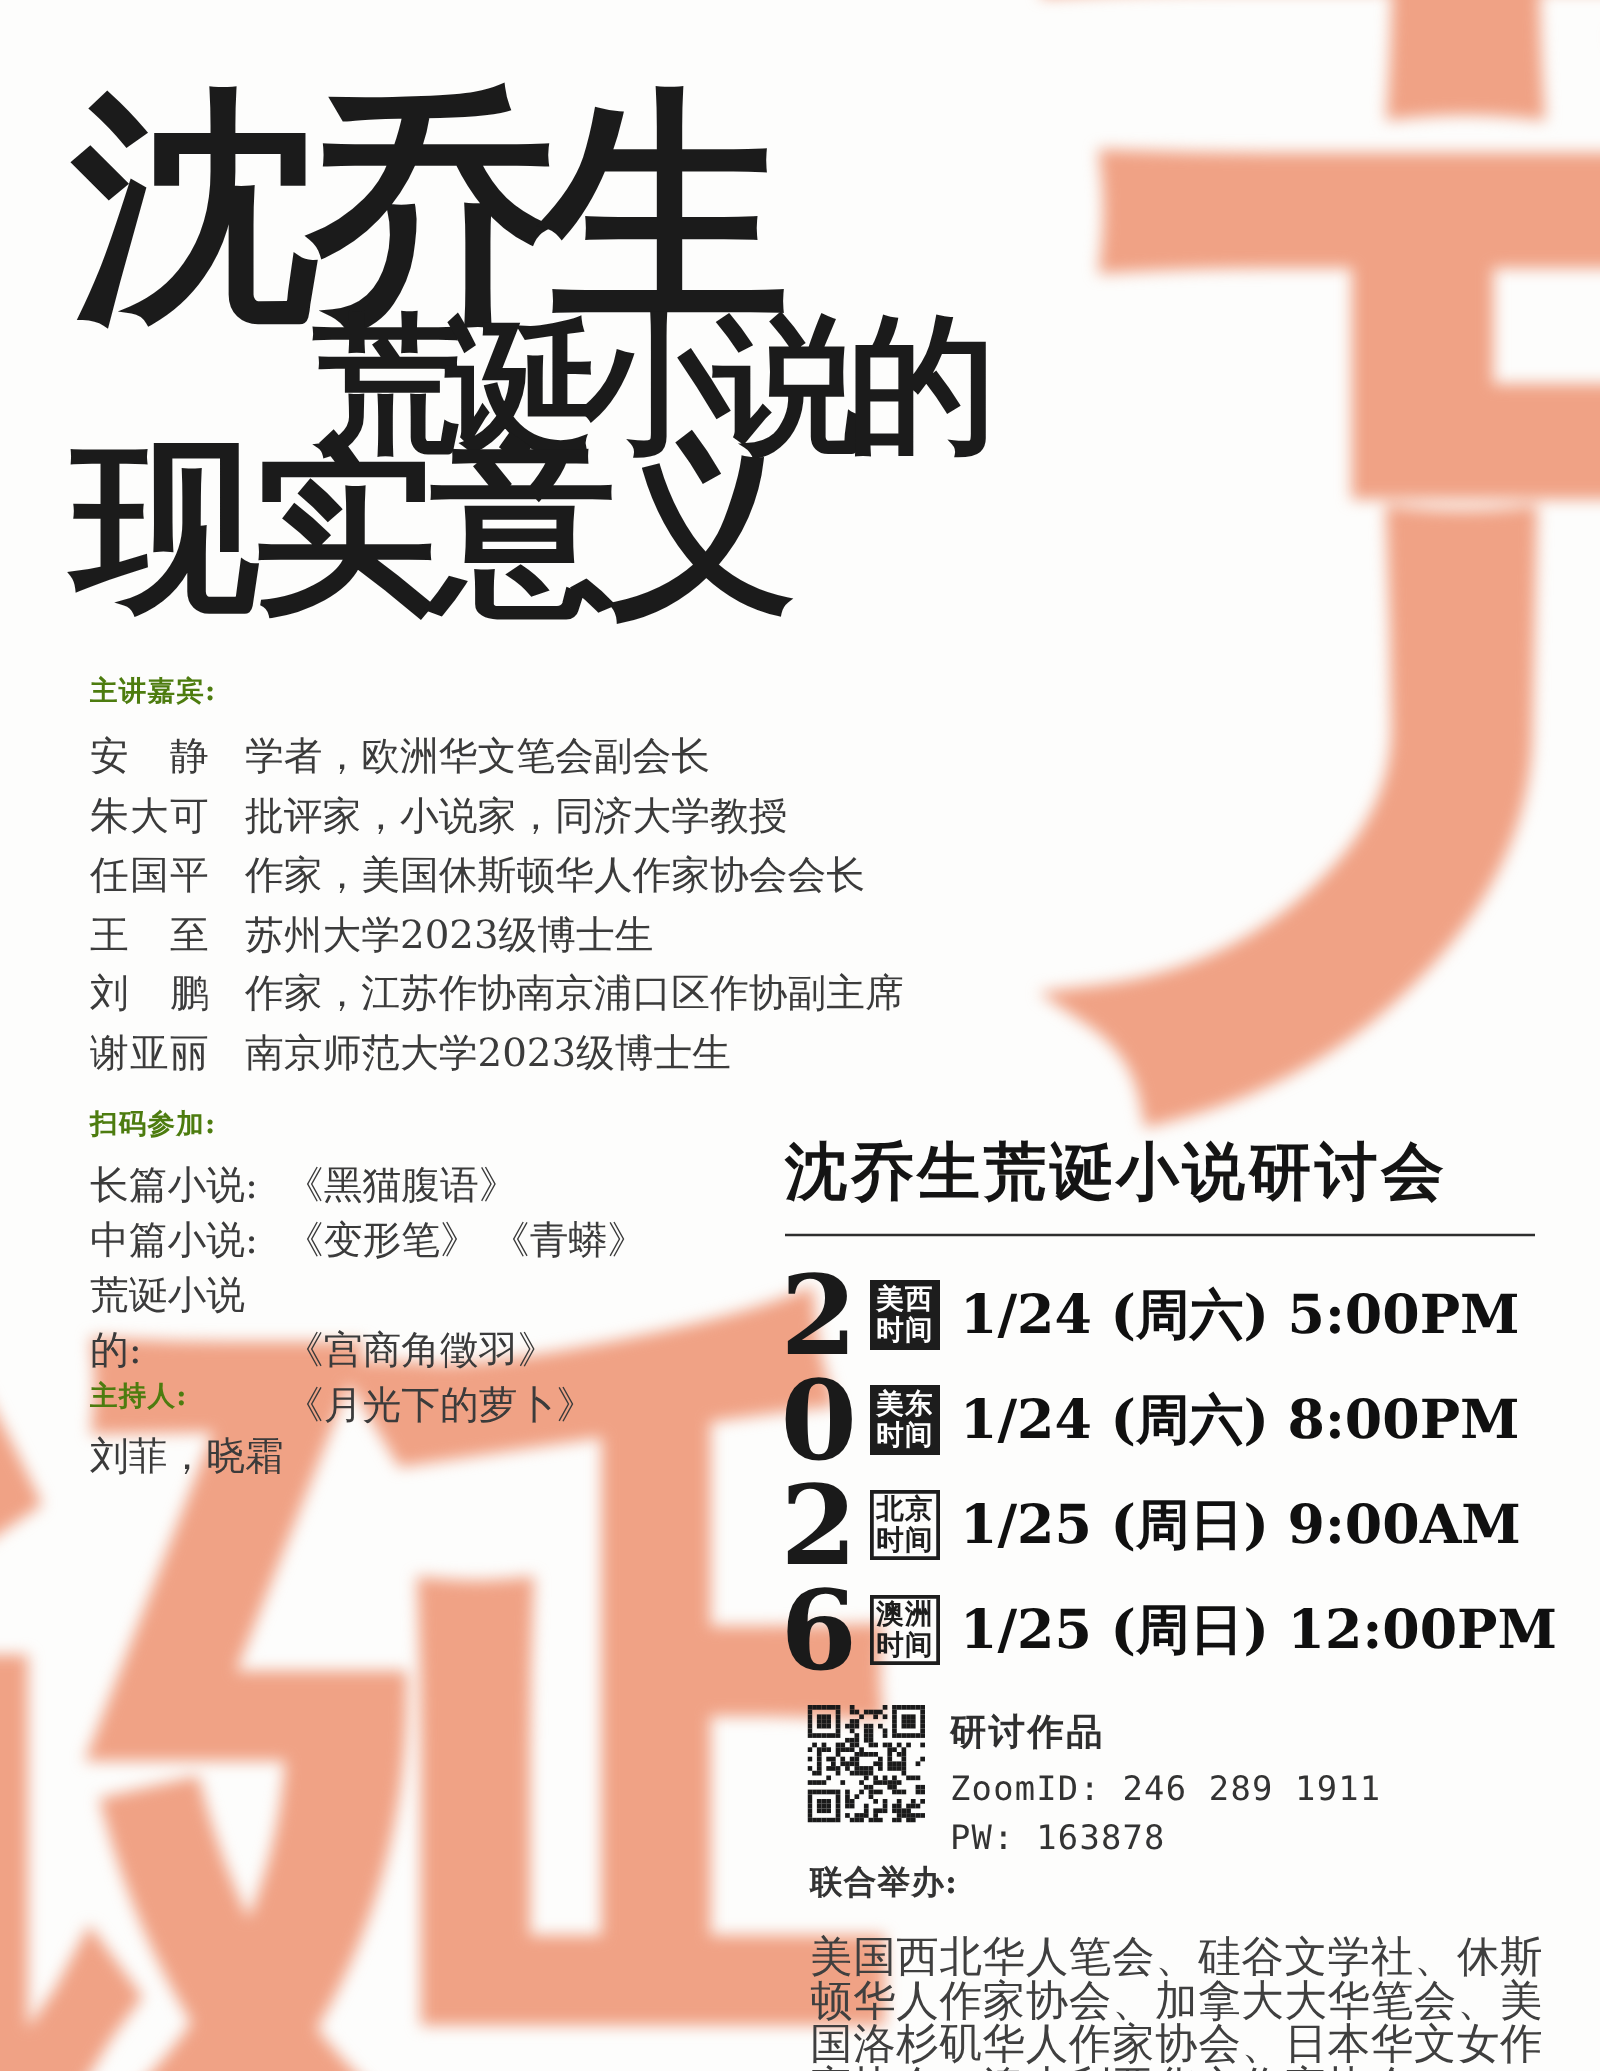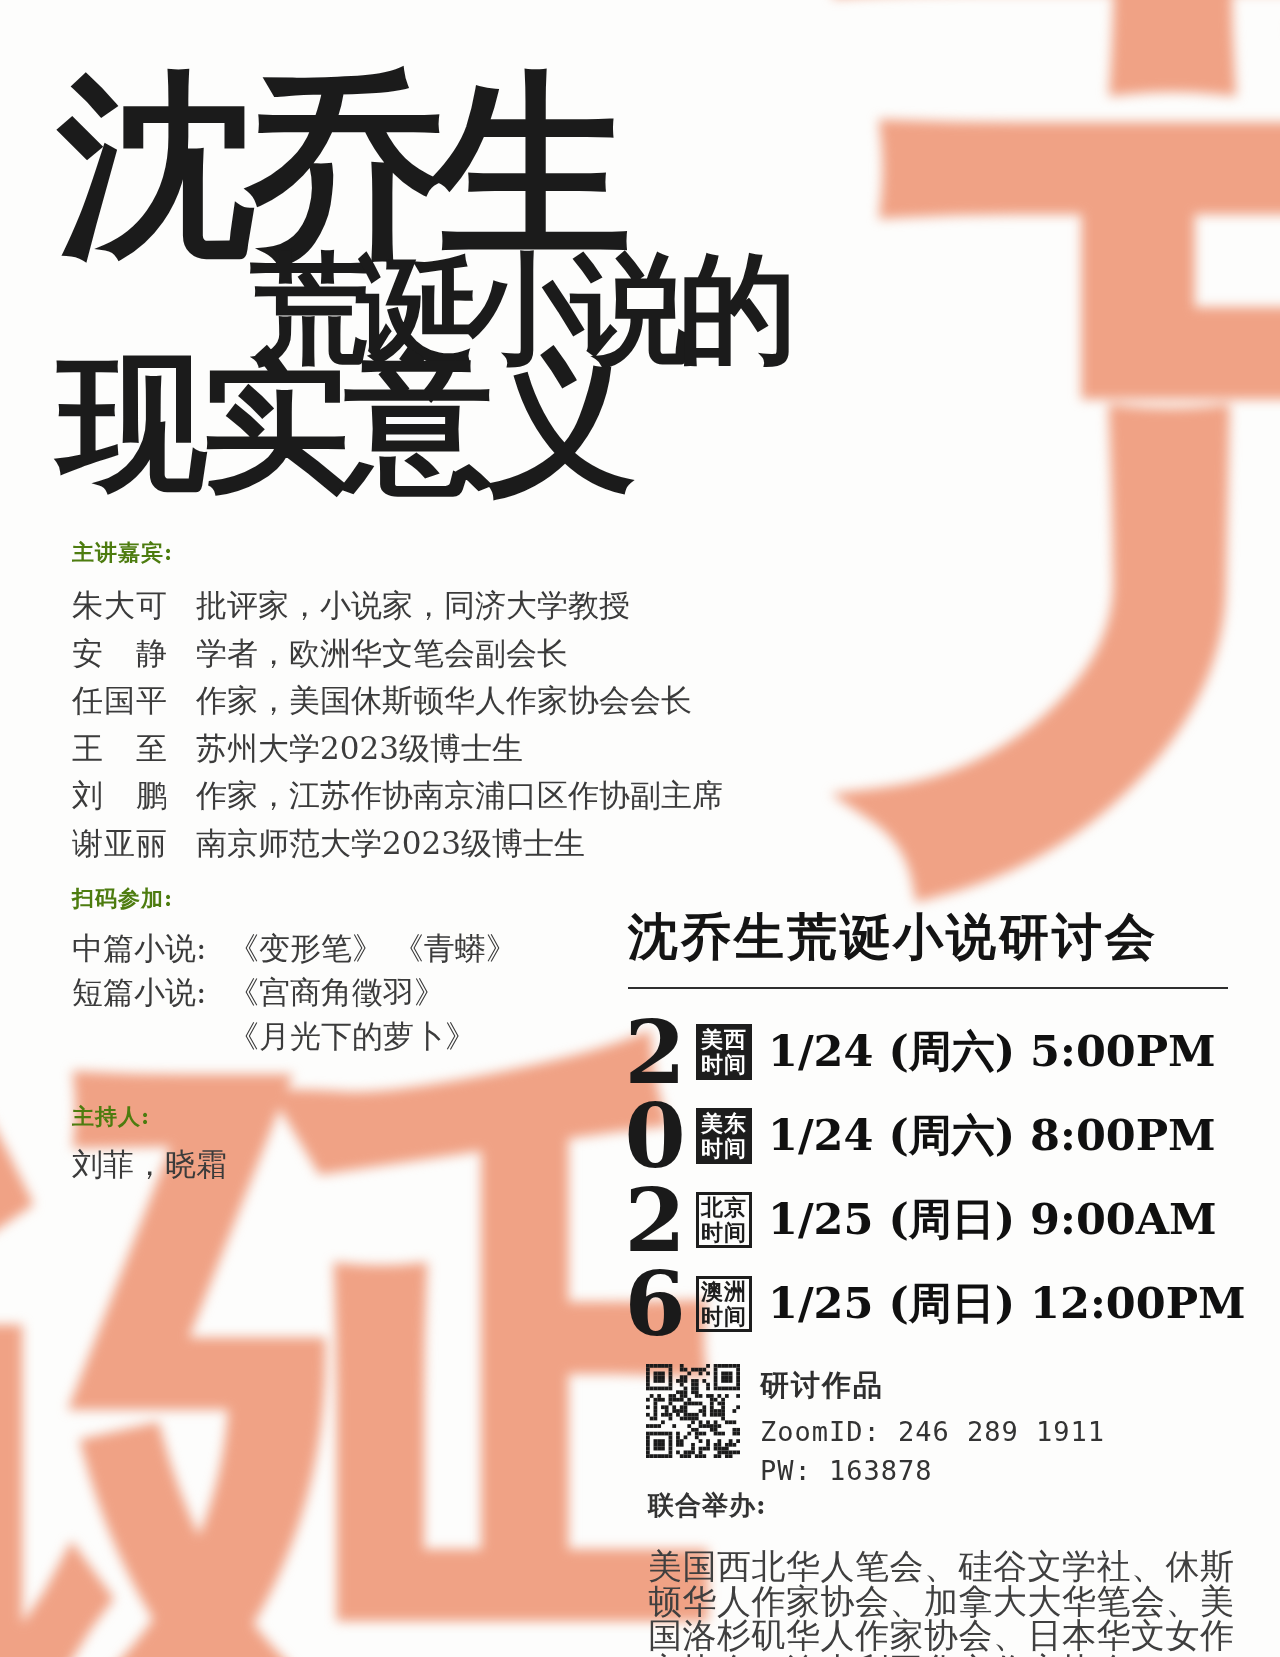--- a/index.html
+++ b/index.html
@@ -71,32 +71,33 @@
 
 <div class="bg-char tr" style="color: rgb(240, 162, 133);">荒</div>
 <div class="bg-char bl" style="color: rgb(240, 162, 133);">诞</div>
 
 <div class="title-block t1">沈乔生</div>
 <div class="title-block t2">荒诞小说的</div>
 <div class="title-block t3">现实意义</div>
 
 <div class="lcol sec-heading h-guests">主讲嘉宾:</div>
 <div class="lcol guest-list">
+  <div><span class="guest-name">安　静</span><span>学者，欧洲华文笔会副会长</span></div>
   <div><span class="guest-name">朱大可</span><span>批评家，小说家，同济大学教授</span></div>
-  <div><span class="guest-name">安　静</span><span>学者，欧洲华文笔会副会长</span></div>
   <div><span class="guest-name">任国平</span><span>作家，美国休斯顿华人作家协会会长</span></div>
   <div><span class="guest-name">王　至</span><span>苏州大学2023级博士生</span></div>
   <div><span class="guest-name">刘　鹏</span><span>作家，江苏作协南京浦口区作协副主席</span></div>
   <div><span class="guest-name">谢亚丽</span><span>南京师范大学2023级博士生</span></div>
 </div>
 
 <div class="lcol sec-heading h-works">扫码参加:</div>
 <div class="lcol work-list">
+  <div><span class="work-label">长篇小说:</span><span>《黑猫腹语》</span></div>
   <div><span class="work-label">中篇小说:</span><span>《变形笔》 《青蟒》</span></div>
-  <div><span class="work-label">短篇小说:</span><span>《宫商角徵羽》</span></div>
+  <div><span class="work-label">荒诞小说的:</span><span>《宫商角徵羽》</span></div>
   <div><span class="work-label"></span><span>《月光下的萝卜》</span></div>
 </div>
 
 <div class="lcol sec-heading h-host">主持人:</div>
 <div class="lcol host-names">刘菲，晓霜</div>
 
 <div class="rcol seminar-title">沈乔生荒诞小说研讨会</div>
 
 <div class="rcol sessions">
   <div class="session-row">

